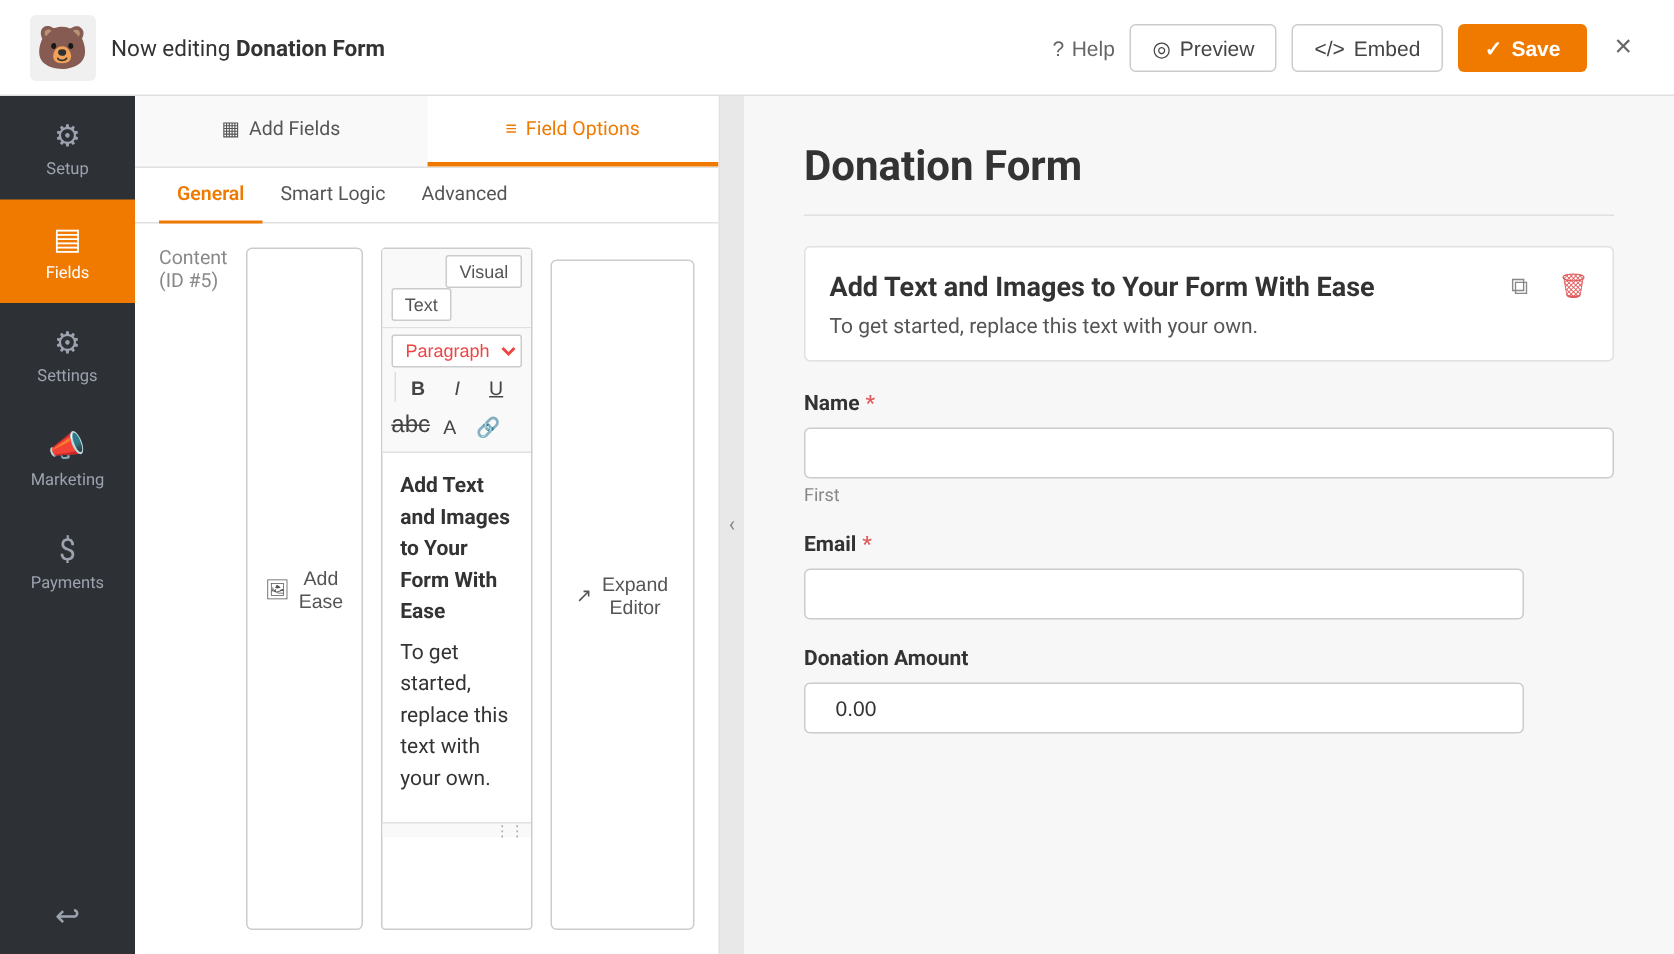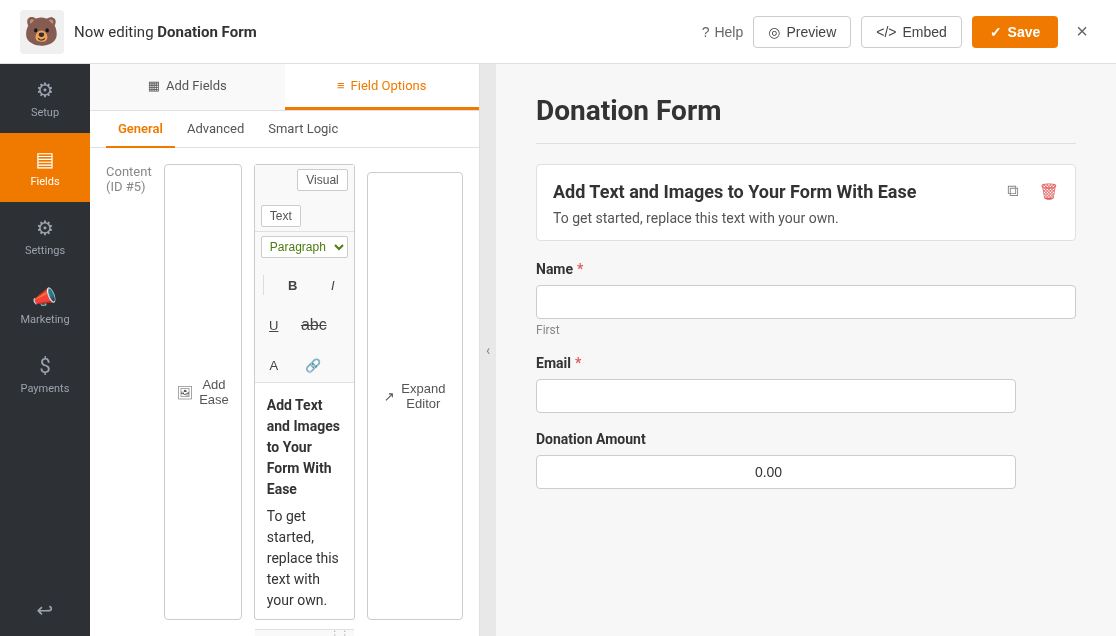--- a/index.html
+++ b/index.html
@@ -82,33 +82,33 @@
       border: 1px solid #ccc; background: #fff; padding: 6px 12px;
       border-radius: 4px; cursor: pointer; font-size: 13px; color: #555;
       width: fit-content;
     }
 
     
     .editor-wrapper {
       border: 1px solid #ccc; border-radius: 3px; background: #fff; flex: 1;
     }
     .editor-toolbar {
-      display: flex; align-items: center; gap: 14px; padding: 4px 6px;
+      display: flex; align-items: center; gap: 0; padding: 4px 6px;
       border-bottom: 1px solid #e0e0e0; background: #f9f9f9;
       flex-wrap: wrap;
     }
     .editor-tab-btn {
       padding: 3px 8px; font-size: 12px; cursor: pointer;
       border: 1px solid #ccc; background: #fff; border-radius: 2px; color: #555;
     }
     .editor-tab-btn.active { background: #fff; border-color: #ccc; }
 
     .format-select {
       padding: 2px 4px; font-size: 12px; border: 1px solid #ccc;
-      background: #fff; border-radius: 2px; color: #4d7c0f;
+      background: #fff; border-radius: 2px; color: #ef4444; text-align: center;
     }
     .toolbar-btn {
       width: 26px; height: 26px; display: flex; align-items: center; justify-content: center;
       cursor: pointer; border: 1px solid transparent; border-radius: 2px;
       font-size: 13px; color: #444; background: none;
     }
     .toolbar-divider { width: 1px; height: 20px; background: #ddd; margin: 0 2px; }
 
     .editor-body {
       padding: 12px; min-height: 140px; font-size: 14px; line-height: 1.5; color: #333;
@@ -165,21 +165,21 @@
     .form-field { margin-bottom: 18px; }
     .form-field-label { font-size: 14px; font-weight: 700; color: #333; margin-bottom: 8px; display: flex; align-items: center; gap: 4px; }
     .required-star { color: #e05c5c; }
 
     .name-row { display: flex; gap: 16px; }
     .name-col { flex: 1; display: flex; flex-direction: column; gap: 4px; }
     .sub-label { font-size: 12px; color: #888; }
 
     .form-input {
       width: 100%; padding: 8px 20px; border: 1px solid #ccc; border-radius: 4px;
-      font-size: 14px; color: #333; background: #fff; text-align: center;
+      font-size: 14px; color: #333; background: #fff;
     }
   </style>
 </head>
 <body>
 
 <div class="top-header">
   <div class="top-header-left">
     <div class="logo-bear">
       <span>🐻</span>
     </div>
@@ -252,24 +252,24 @@
         <span>≡</span>
         <span>Field Options</span>
       </div>
     </div>
 
     <div class="inner-tabs">
       <div class="inner-tab active">
         <span>General</span>
       </div>
       <div class="inner-tab">
+        <span>Smart Logic</span>
+      </div>
+      <div class="inner-tab">
         <span>Advanced</span>
-      </div>
-      <div class="inner-tab">
-        <span>Smart Logic</span>
       </div>
     </div>
 
     <div class="panel-content">
       <div class="content-label">
         <span>Content</span>
         <span>(ID #5)</span>
       </div>
 
       <button class="btn-add-media">

